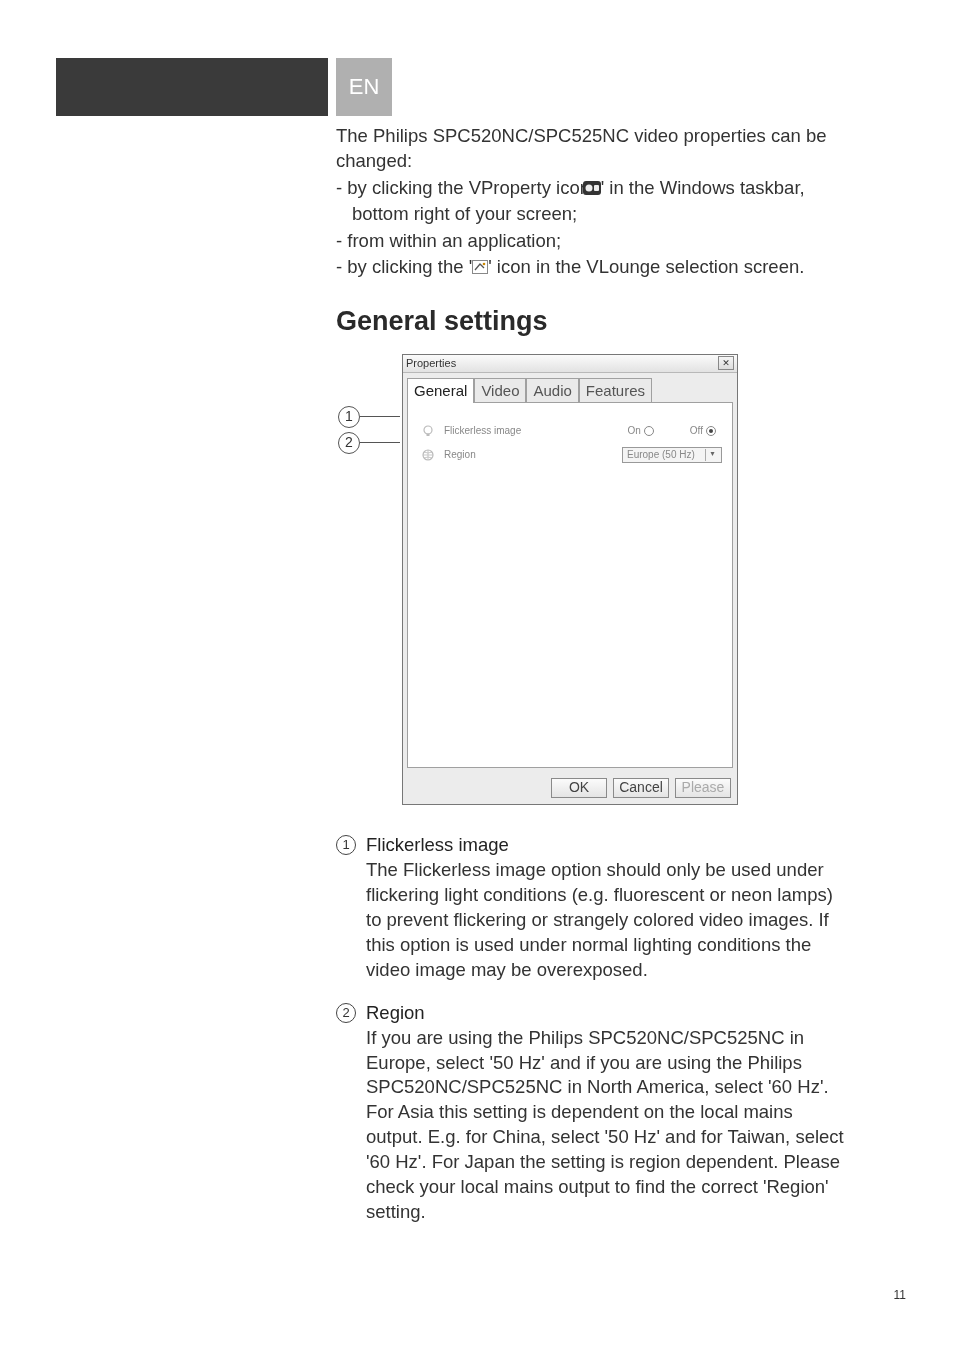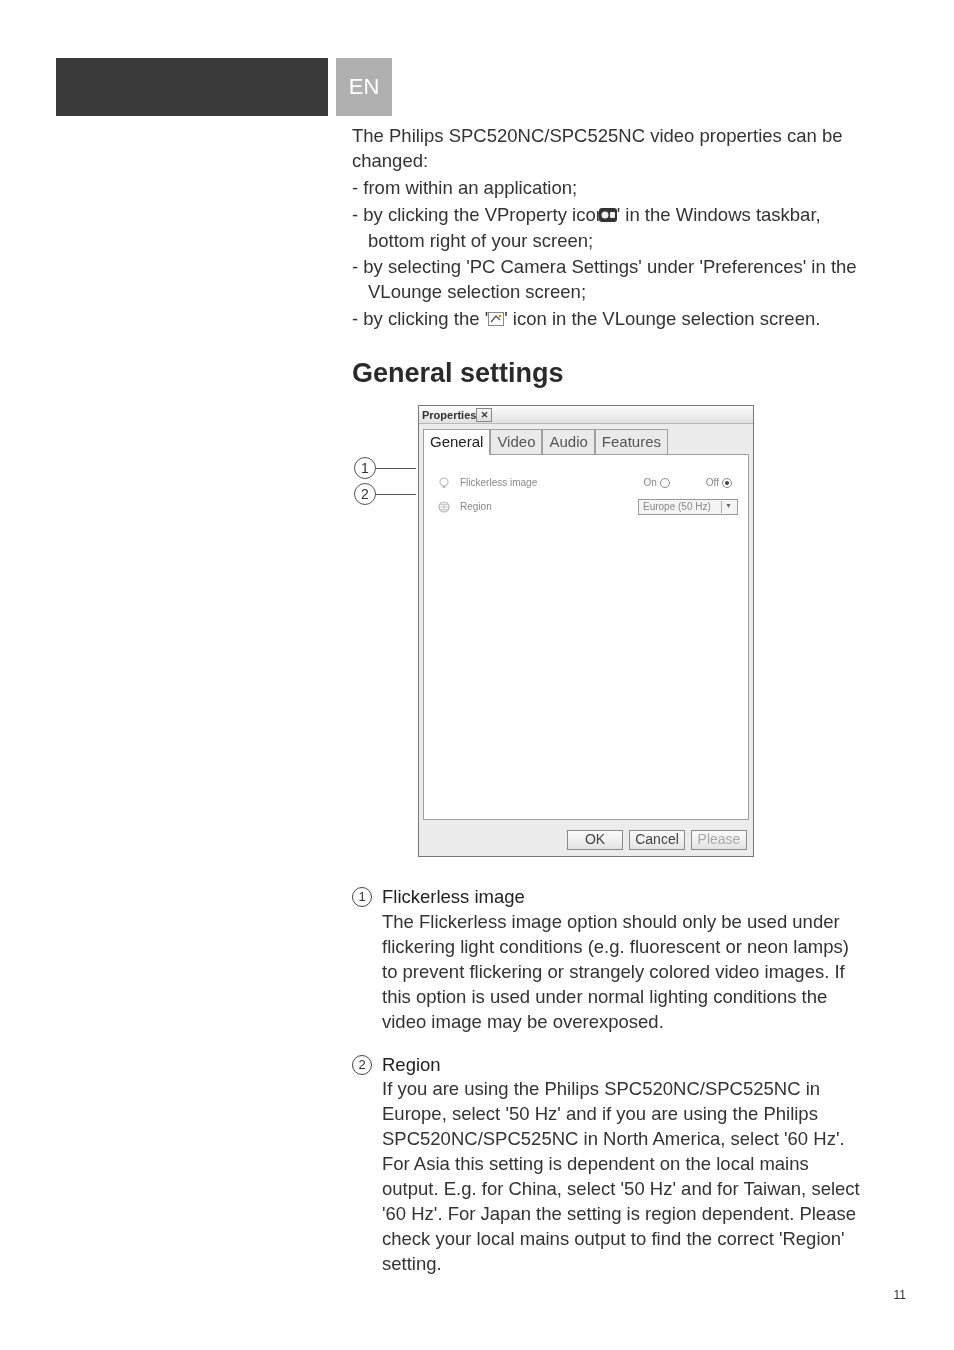--- a/index.html
+++ b/index.html
@@ -39,21 +39,21 @@
     width: 56px;
     background: #b0b0b0;
     color: #fff;
     display: flex;
     align-items: center;
     justify-content: center;
     font-size: 22px;
   }
   .content {
     position: absolute;
-    left: 352px;
+    left: 336px;
     top: 124px;
     width: 512px;
     font-size: 18.5px;
     line-height: 1.35;
     color: #333;
   }
   .intro p { margin-bottom: 2px; }
   .list-line { padding-left: 0; }
   .list-line.indent { padding-left: 16px; text-indent: -16px; }
   .vprop-icon, .tool-icon {
@@ -103,24 +103,24 @@
     font-family: Tahoma, Arial, sans-serif;
     font-size: 10px;
     color: #444;
   }
   .titlebar {
     height: 18px;
     background: linear-gradient(#fbfbfb,#e2e2e2);
     border-bottom: 1px solid #b8b8b8;
     display: flex;
     align-items: center;
-    justify-content: flex-start;
+    justify-content: space-between;
     padding: 0 3px;
     font-size: 11px;
-    font-weight: bold;
+    font-weight: normal;
     color: #333;
   }
   .titlebar .xbtn {
     width: 16px; height: 14px;
     border: 1px solid #888;
     background: linear-gradient(#f5f5f5,#ddd);
     display: flex; align-items: center; justify-content: center;
     font-size: 9px;
     color: #333;
     cursor: default;
@@ -233,27 +233,26 @@
 <body>
 
 <div class="header-row">
   <div class="dark-block"></div>
   <div class="lang-block">EN</div>
 </div>
 
 <div class="content">
   <div class="intro">
     <p>The Philips SPC520NC/SPC525NC video properties can be changed:</p>
-    <p class="list-line">- from within an application;</p>
     <p class="list-line indent">- by clicking the VProperty icon '<span class="vprop-icon"><svg width="18" height="14" viewBox="0 0 18 14">
             <rect x="0" y="0" width="18" height="14" rx="3" fill="#333"></rect>
             <circle cx="6" cy="7" r="3.5" fill="#eee"></circle>
             <rect x="11" y="4" width="5" height="6" rx="1" fill="#eee"></rect>
           </svg></span>' in the Windows taskbar, bottom right of your screen;</p>
-    <p class="list-line indent">- by selecting 'PC Camera Settings' under 'Preferences' in the VLounge selection screen;</p>
+    <p class="list-line">- from within an application;</p>
     <p class="list-line">- by clicking the '<span class="tool-icon"><svg width="16" height="14" viewBox="0 0 16 14">
             <rect x="0.5" y="0.5" width="15" height="13" fill="#fff" stroke="#888"></rect>
             <path d="M3 10 L8 4 L12 8" stroke="#555" fill="none" stroke-width="1.3"></path>
             <circle cx="12" cy="4" r="1.3" fill="#c80"></circle>
           </svg></span>' icon in the VLounge selection screen.</p>
   </div>
 
   <h2 class="section">General settings</h2>
 
   <div class="figure-wrap">

